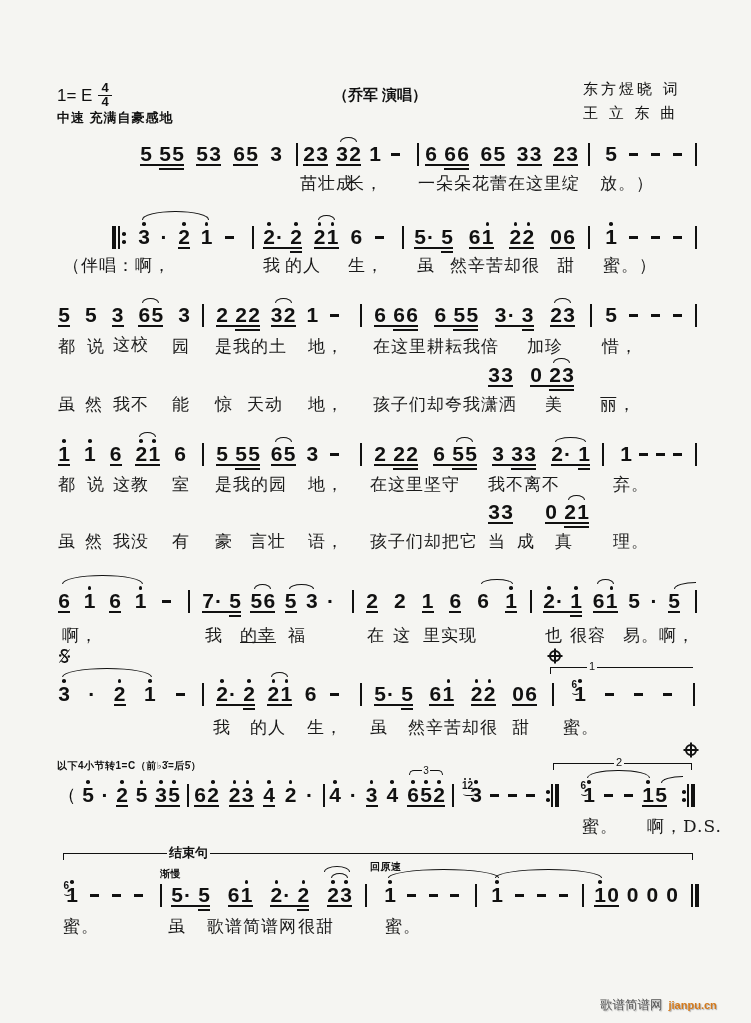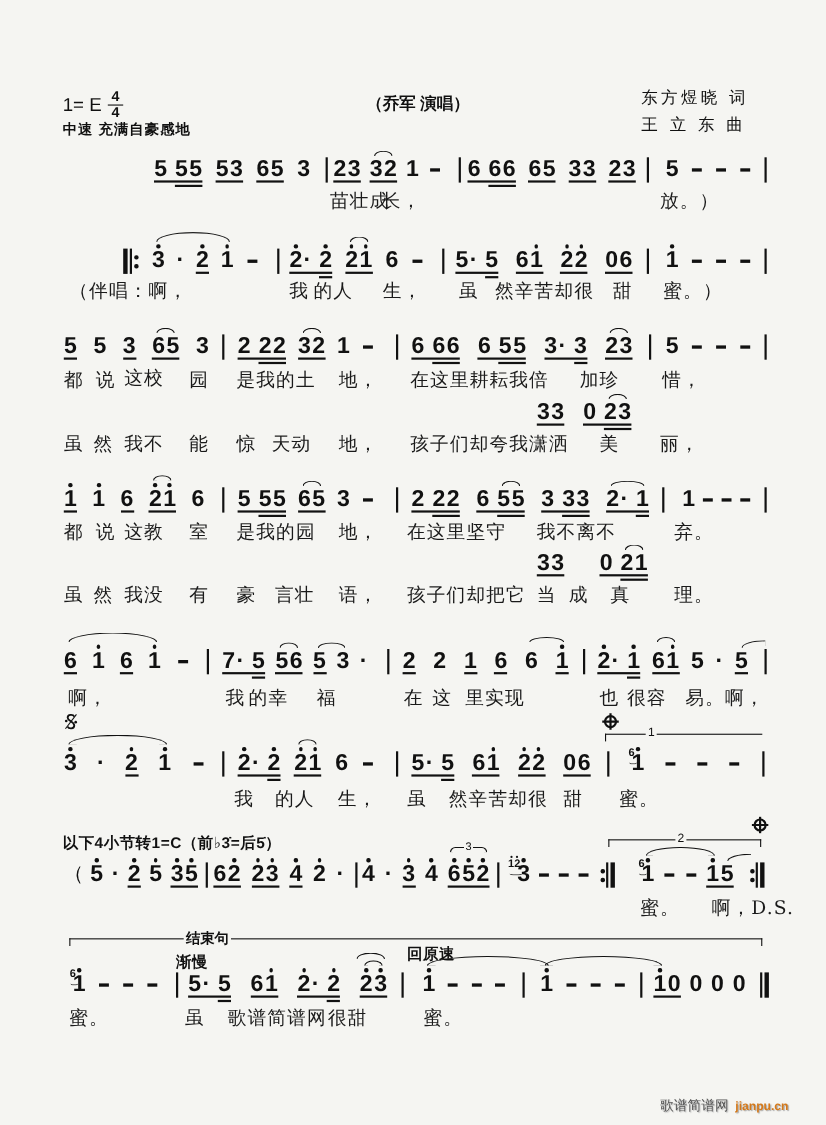--- a/index.html
+++ b/index.html
@@ -37,21 +37,21 @@
 .tuplet::after{right:2px;border-right:1px solid #111;border-radius:0 5px 0 0;}
 .fermata{position:absolute;left:-16px;top:-21px;width:26px;height:6px;border:1.3px solid #111;border-bottom:none;border-radius:50% 50% 0 0/100% 100% 0 0;box-sizing:border-box;}
 .slur{position:absolute;border:1.3px solid #111;border-bottom:none;border-radius:50% 50% 0 0/100% 100% 0 0;box-sizing:border-box;}
 .slur.open{border-right:none;border-radius:100% 0 0 0/100% 0 0 0;}
 .bar{position:absolute;background:#111;}
 .bar.thin{width:1.6px;}
 .bar.thick{width:3.6px;}
 .rdot{position:absolute;width:3.6px;height:3.6px;border-radius:50%;background:#111;}
 .lyric{position:absolute;font-family:"DejaVu Serif","Liberation Serif",serif;font-size:17px;line-height:20px;letter-spacing:1px;white-space:nowrap;color:#1a1a1a;}
 .prefix{position:absolute;font-family:"DejaVu Serif","Liberation Serif",serif;font-size:18px;line-height:20px;}
-.mark-text{position:absolute;font-size:14px;font-weight:bold;line-height:16px;white-space:nowrap;letter-spacing:0.5px;}
+.mark-text{position:absolute;font-size:10px;font-weight:bold;line-height:16px;white-space:nowrap;letter-spacing:0.5px;}
 .segno,.coda{position:absolute;display:block;line-height:0;}
 .volta{position:absolute;height:7px;border-top:1px solid #111;border-left:1px solid #111;box-sizing:border-box;}
 .volta.closed{border-right:1px solid #111;}
 .volta-label{position:absolute;top:-8px;font-size:11px;line-height:13px;padding:0 2px;background:#f5f5f2;white-space:nowrap;}
 .bracket-label{font-size:13px;font-weight:bold;top:-9px;line-height:16px;}
 .footnote{position:absolute;left:150px;top:940px;font-size:13px;font-weight:bold;line-height:16px;letter-spacing:1px;white-space:pre;}
 .watermark{position:absolute;left:600px;top:997px;font-size:12.5px;line-height:16px;white-space:nowrap;}
 .watermark .site{color:#555;font-family:"DejaVu Serif",serif;text-shadow:1px 1px 1px #bbb;}
 .watermark .domain{color:#d4791b;font-weight:bold;font-size:11px;margin-left:6px;text-shadow:1px 1px 1px #aaa;text-align:center;}
 </style>
@@ -127,20 +127,21 @@
         <span class="bar thin" style="left: 588px; top: 143px; height: 23px;"></span>
         <div class="measure" style="left: 605px; top: 146px; width: 79px; height: 16px;">
           <span class="nt">5</span>
           <span class="nt dash">-</span>
           <span class="nt dash">-</span>
           <span class="nt dash">-</span>
         </div>
         <span class="bar thin" style="left: 695px; top: 143px; height: 23px;"></span>
         <span class="lyric" style="left: 300px; top: 173px;">苗壮成</span>
         <span class="lyric" style="left: 347px; top: 173px;">长，</span>
+        <span class="lyric" style="left: 418px; top: 173px;">一朵朵花蕾在这里绽</span>
         <span class="lyric" style="left: 600px; top: 173px;">放。）</span>
       </div>
       <div class="system">
         <span class="bar thick" style="left: 112px; top: 226px; height: 23px;"></span>
         <span class="bar thin" style="left: 118px; top: 226px; height: 23px;"></span>
         <span class="rdot" style="left: 122px; top: 232px;"></span>
         <span class="rdot" style="left: 122px; top: 240px;"></span>
         <div class="measure" style="left: 138px; top: 229px; width: 97px; height: 16px;">
           <span class="nt">3<span class="hd" style="top: -7px;"></span></span>
           <span class="nt aug">·</span>
@@ -473,21 +474,21 @@
           </span>
           <span class="nt">5</span>
           <span class="nt aug">·</span>
           <span class="u">
             <span class="nt">5</span>
           </span>
         </div>
         <span class="bar thin" style="left: 695px; top: 590px; height: 23px;"></span>
         <span class="lyric" style="left: 62px; top: 625px;">啊，</span>
         <span class="lyric" style="left: 205px; top: 625px;">我</span>
-        <span class="lyric" style="left: 226px; top: 625px;">的幸</span>
+        <span class="lyric" style="left: 240px; top: 625px; text-decoration: underline;">的幸</span>
         <span class="lyric" style="left: 288px; top: 625px;">福</span>
         <span class="lyric" style="left: 367px; top: 625px;">在</span>
         <span class="lyric" style="left: 393px; top: 625px;">这</span>
         <span class="lyric" style="left: 423px; top: 625px;">里实现</span>
         <span class="lyric" style="left: 545px; top: 625px;">也</span>
         <span class="lyric" style="left: 570px; top: 625px;">很容</span>
         <span class="lyric" style="left: 623px; top: 625px;">易。啊，</span>
       </div>
       <div class="system">
         <div class="measure" style="left: 58px; top: 686px; width: 128px; height: 16px;">

